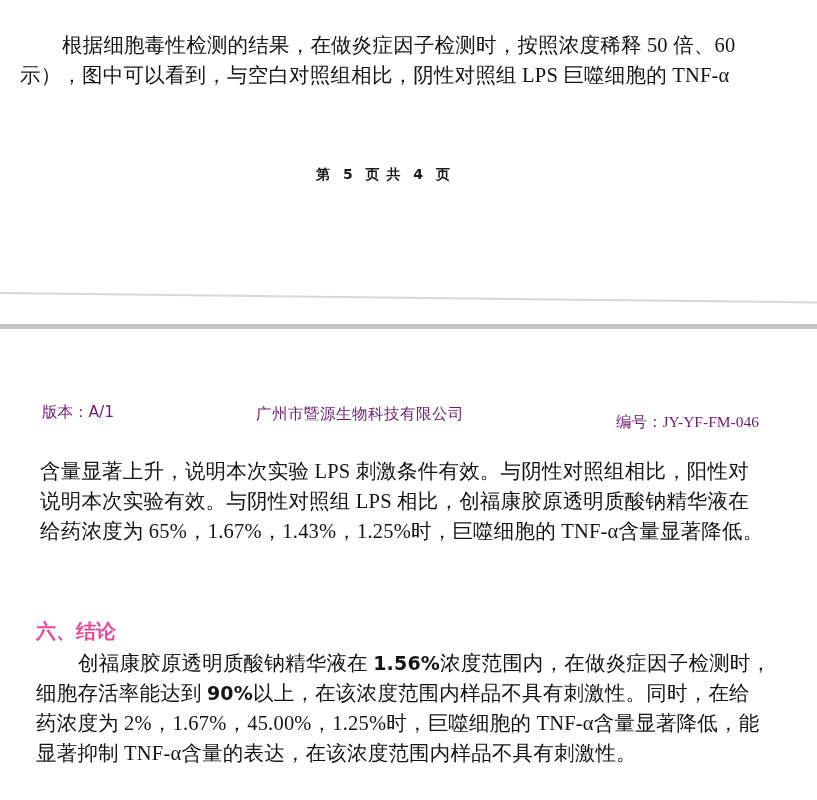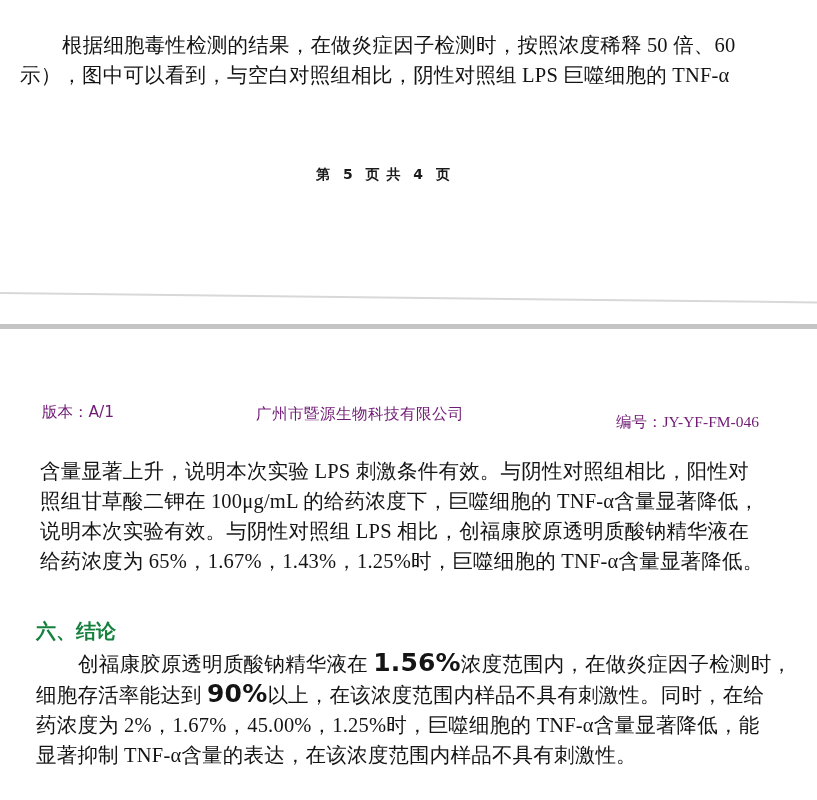--- a/index.html
+++ b/index.html
@@ -123,33 +123,33 @@
       left: 40px;
     }
     .section-title {
       position: absolute;
       top: 618px;
       left: 36px;
       font-family: "DejaVu Sans", "Liberation Sans", sans-serif;
       font-weight: bold;
       font-size: 20px;
       margin: 0;
-      color: #15803d;
+      color: #ec4899;
     }
     #conclusion-paragraph {
       top: 648px;
       left: 36px;
     }
     #conclusion-paragraph .indent {
       padding-left: 42px;
     }
     .sans-bold {
       font-family: "DejaVu Sans", "Liberation Sans", sans-serif;
       font-weight: bold;
-      font-size: 25px;
+      font-size: 19px;
     }
   </style>
 </head>
 <body>
 
 <div class="page" id="page-top">
   <div class="cut-fragment"></div>
 
   <p class="para" id="top-paragraph">
     <span class="line indent">根据细胞毒性检测的结果，在做炎症因子检测时，按照浓度稀释 50 倍、60</span>
@@ -171,21 +171,20 @@
 <div class="page" id="page-bottom"></div>
 
 <div class="doc-header">
   <span class="version">版本：A/1</span>
   <span class="company">广州市暨源生物科技有限公司</span>
   <span class="code">编号：JY-YF-FM-046</span>
 </div>
 
 <p class="para" id="bottom-paragraph">
   <span class="line">含量显著上升，说明本次实验 LPS 刺激条件有效。与阴性对照组相比，阳性对</span>
-  <span class="line">照组甘草酸二钾在 100μg/mL 的给药浓度下，巨噬细胞的 TNF-α含量显著降低，</span>
   <span class="line">说明本次实验有效。与阴性对照组 LPS 相比，创福康胶原透明质酸钠精华液在</span>
   <span class="line">给药浓度为 65%，1.67%，1.43%，1.25%时，巨噬细胞的 TNF-α含量显著降低。</span>
 </p>
 
 <h2 class="section-title">六、结论</h2>
 
 <p class="para" id="conclusion-paragraph">
   <span class="line indent"><span>创福康胶原透明质酸钠精华液在 </span><span class="sans-bold">1.56%</span><span>浓度范围内，在做炎症因子检测时，</span></span>
   <span class="line"><span>细胞存活率能达到 </span><span class="sans-bold">90%</span><span>以上，在该浓度范围内样品不具有刺激性。同时，在给</span></span>
   <span class="line">药浓度为 2%，1.67%，45.00%，1.25%时，巨噬细胞的 TNF-α含量显著降低，能</span>

